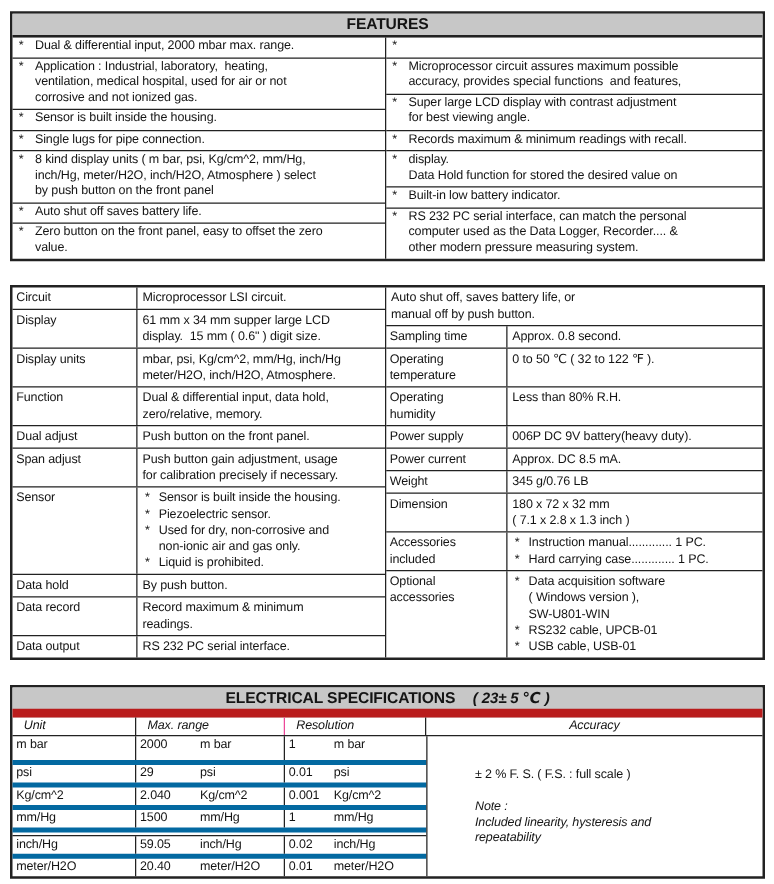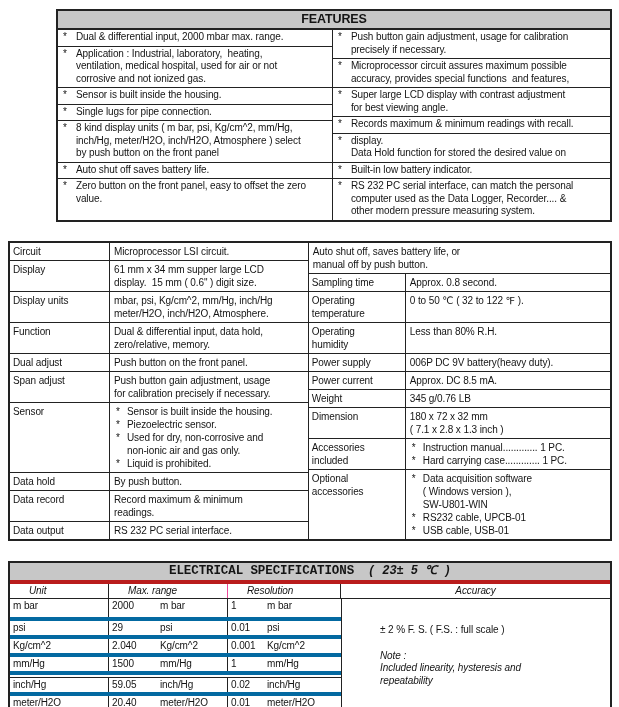--- a/index.html
+++ b/index.html
@@ -45,23 +45,23 @@
   .spec-label { flex: none; border-right: 1px solid #222; padding: 2px 2px 2px 3px; }
   .gen-half.left  .spec-label { width: 100px; }
   .gen-half.right .spec-label { width: 97px; }
   .spec-value { flex: 1; padding: 2px 2px 2px 4px; }
   .bullet-row { display: flex; }
   .b-marker { flex: none; width: 13px; padding-left: 2px; line-height: 13px; }
   .b-lines { flex: 1; }
 
   
   .ele-title-suffix { font-style: italic; margin-left: 14px; font-size: 12px; }
-  .section-table.electrical .sec-title { border-bottom: 4px solid #b91c1c; font-family: Liberation Mono, monospace; }
+  .section-table.electrical .sec-title { border-bottom: 7px solid #b91c1c; }
   .ele-header { display: flex; border-bottom: 1px solid #222; font-style: italic; }
-  .ele-header > div { padding: 1px 19px; line-height: 12px; }
+  .ele-header > div { padding: 1px 9px; line-height: 12px; }
   .eh-unit { width: 99px; border-right: 1px solid #222; }
   .eh-max  { width: 119px; border-right: 1px solid #ec4899; }
   .eh-res  { width: 113px; border-right: 1px solid #222; }
   .eh-acc  { flex: 1; text-align: center; }
   .ele-body { display: flex; align-items: stretch; }
   .ele-rows { width: 331px; }
   .ele-row { display: flex; border-bottom: 4px solid #0369a1; }
   .ele-row:last-child { border-bottom: none; }
   .ele-row.tall > div { padding-bottom: 6px; }
   .ele-row.gap { border-top: 1px solid #222; margin-top: 2px; }
@@ -69,21 +69,21 @@
   .ec-unit { width: 99px; border-right: 1px solid #222; }
   .ec-max  { width: 119px; border-right: 1px solid #222; display: flex; }
   .ec-res  { width: 113px; display: flex; }
   .ec-max .val { width: 48px; flex: none; }
   .ec-res .val { width: 36px; flex: none; }
   .ele-acc { flex: 1; border-left: 1px solid #222; padding: 24px 6px 0 38px; }
   .acc-main { line-height: 13px; white-space: pre; }
   .acc-note { margin-top: 14px; font-style: italic; }
   .acc-note .line { line-height: 12.5px; }
 
-  .mt-features  { margin-top: 0; margin-left: 48px; }
+  .mt-features  { margin-top: 0; }
   .mt-general   { margin-top: 19px; }
   .mt-electrical{ margin-top: 20px; }
 </style>
 </head>
 <body>
 
 <div class="page">
 
   <div class="section-table mt-features">
     <div class="sec-title">FEATURES</div>
@@ -133,24 +133,20 @@
             <span class="feat-marker">*</span>
             <div class="feat-text">
               <div class="line">Zero button on the front panel, easy to offset the zero</div>
               <div class="line">value.</div>
             </div>
           </div>
         </div>
       <div class="feat-col right">
           <div class="feat-row">
             <span class="feat-marker">*</span>
-            <div class="feat-text">
-              <div class="line">Push button gain adjustment, usage for calibration</div>
-              <div class="line">precisely if necessary.</div>
-            </div>
           </div>
           <div class="feat-row">
             <span class="feat-marker">*</span>
             <div class="feat-text">
               <div class="line">Microprocessor circuit assures maximum possible</div>
               <div class="line">accuracy, provides special functions  and features,</div>
             </div>
           </div>
           <div class="feat-row">
             <span class="feat-marker">*</span>

